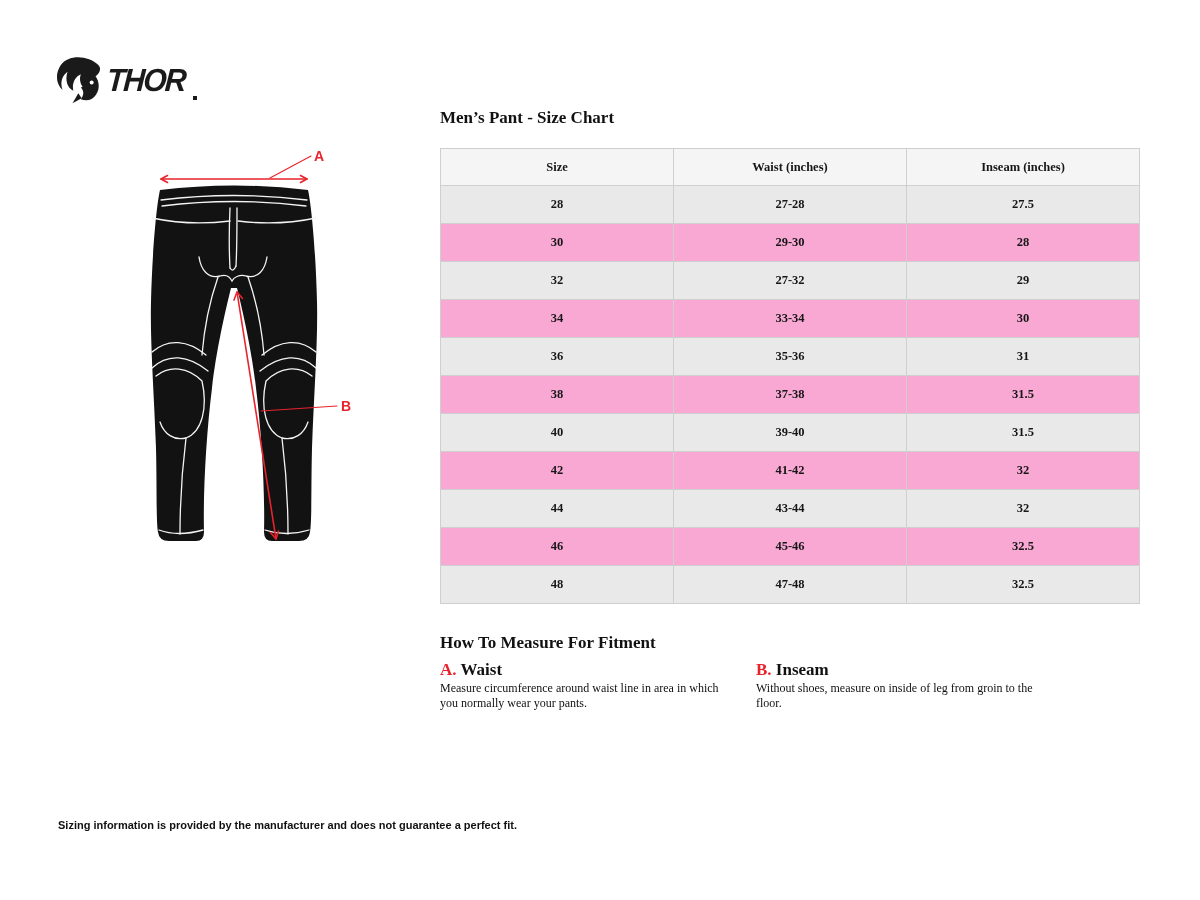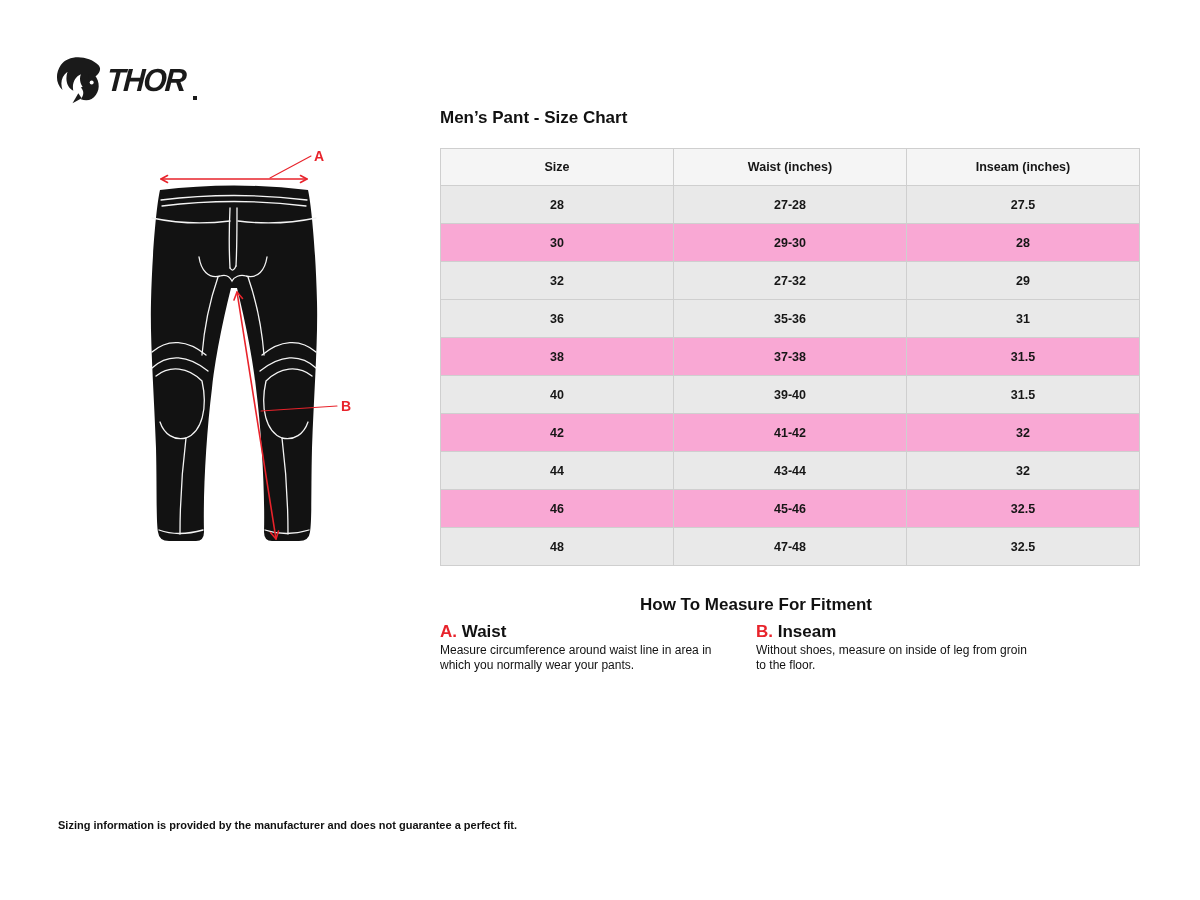--- a/index.html
+++ b/index.html
@@ -22,38 +22,38 @@
 
   
   .pants-wrap { position: absolute; left: 130px; top: 140px; width: 240px; height: 420px; }
   .pants-wrap svg { width: 100%; height: 100%; display: block; }
   .seam { fill: none; stroke: #f4f4f4; stroke-width: 1.3; stroke-linecap: round; }
   .red-line { fill: none; stroke: var(--accent-red, #e8232b); stroke-width: 1.6; stroke-linecap: round; }
   .red-thin { fill: none; stroke: var(--accent-red, #e8232b); stroke-width: 1.1; stroke-linecap: round; }
   .red-label { fill: var(--accent-red, #e8232b); font-family: "Liberation Sans", sans-serif; font-size: 14px; font-weight: 700; }
 
   
-  .content { position: absolute; left: 440px; top: 106px; width: 632px; }
+  .content { position: absolute; left: 440px; top: 106px; width: 632px; font-family: Liberation Serif, serif; }
   .chart-title { font-size: 17px; font-weight: 700; line-height: 24px; color: #111; }
 
   table.size-table {
     width: 700px; margin-top: 18px;
     border-collapse: collapse; table-layout: fixed;
     font-size: 12.5px; font-weight: 600; color: #161616;
   }
   table.size-table th, table.size-table td {
     border: 1px solid var(--border, #cfcfcf);
     text-align: center; vertical-align: middle;
     padding: 0 24px;
   }
   table.size-table th { height: 37px; background: var(--header-bg, #f5f5f5); font-weight: 600; }
   table.size-table td { height: 38px; background: #f9a8d4; }
   table.size-table tr.alt td { background: var(--row-alt, #e9e9e9); }
 
-  .howto-title { margin-top: 28px; font-size: 17px; font-weight: 700; line-height: 22px; color: #111; text-align: center; }
+  .howto-title { margin-top: 28px; font-size: 17px; font-weight: 700; line-height: 22px; color: #111; }
   .howto-cols { display: flex; margin-top: 8px; }
   .howto-col-a { width: 330px; }
   .howto-col-b { width: 330px; }
   .howto-label { font-size: 17px; font-weight: 700; line-height: 15px; color: #111; }
   .howto-letter { color: var(--accent-red, #e8232b); font-weight: 700; }
   .howto-desc { font-size: 12px; line-height: 14.5px; color: #111; max-width: 296px; margin-top: 4px; }
 
   
   .disclaimer {
     position: absolute; left: 58px; top: 818px;
@@ -160,20 +160,25 @@
         <tr>
           <td>30</td>
           <td>29-30</td>
           <td>28</td>
         </tr>
         <tr class="alt">
           <td>32</td>
           <td>27-32</td>
           <td>29</td>
         </tr>
+        <tr>
+          <td>34</td>
+          <td>33-34</td>
+          <td>30</td>
+        </tr>
         <tr class="alt">
           <td>36</td>
           <td>35-36</td>
           <td>31</td>
         </tr>
         <tr>
           <td>38</td>
           <td>37-38</td>
           <td>31.5</td>
         </tr>

